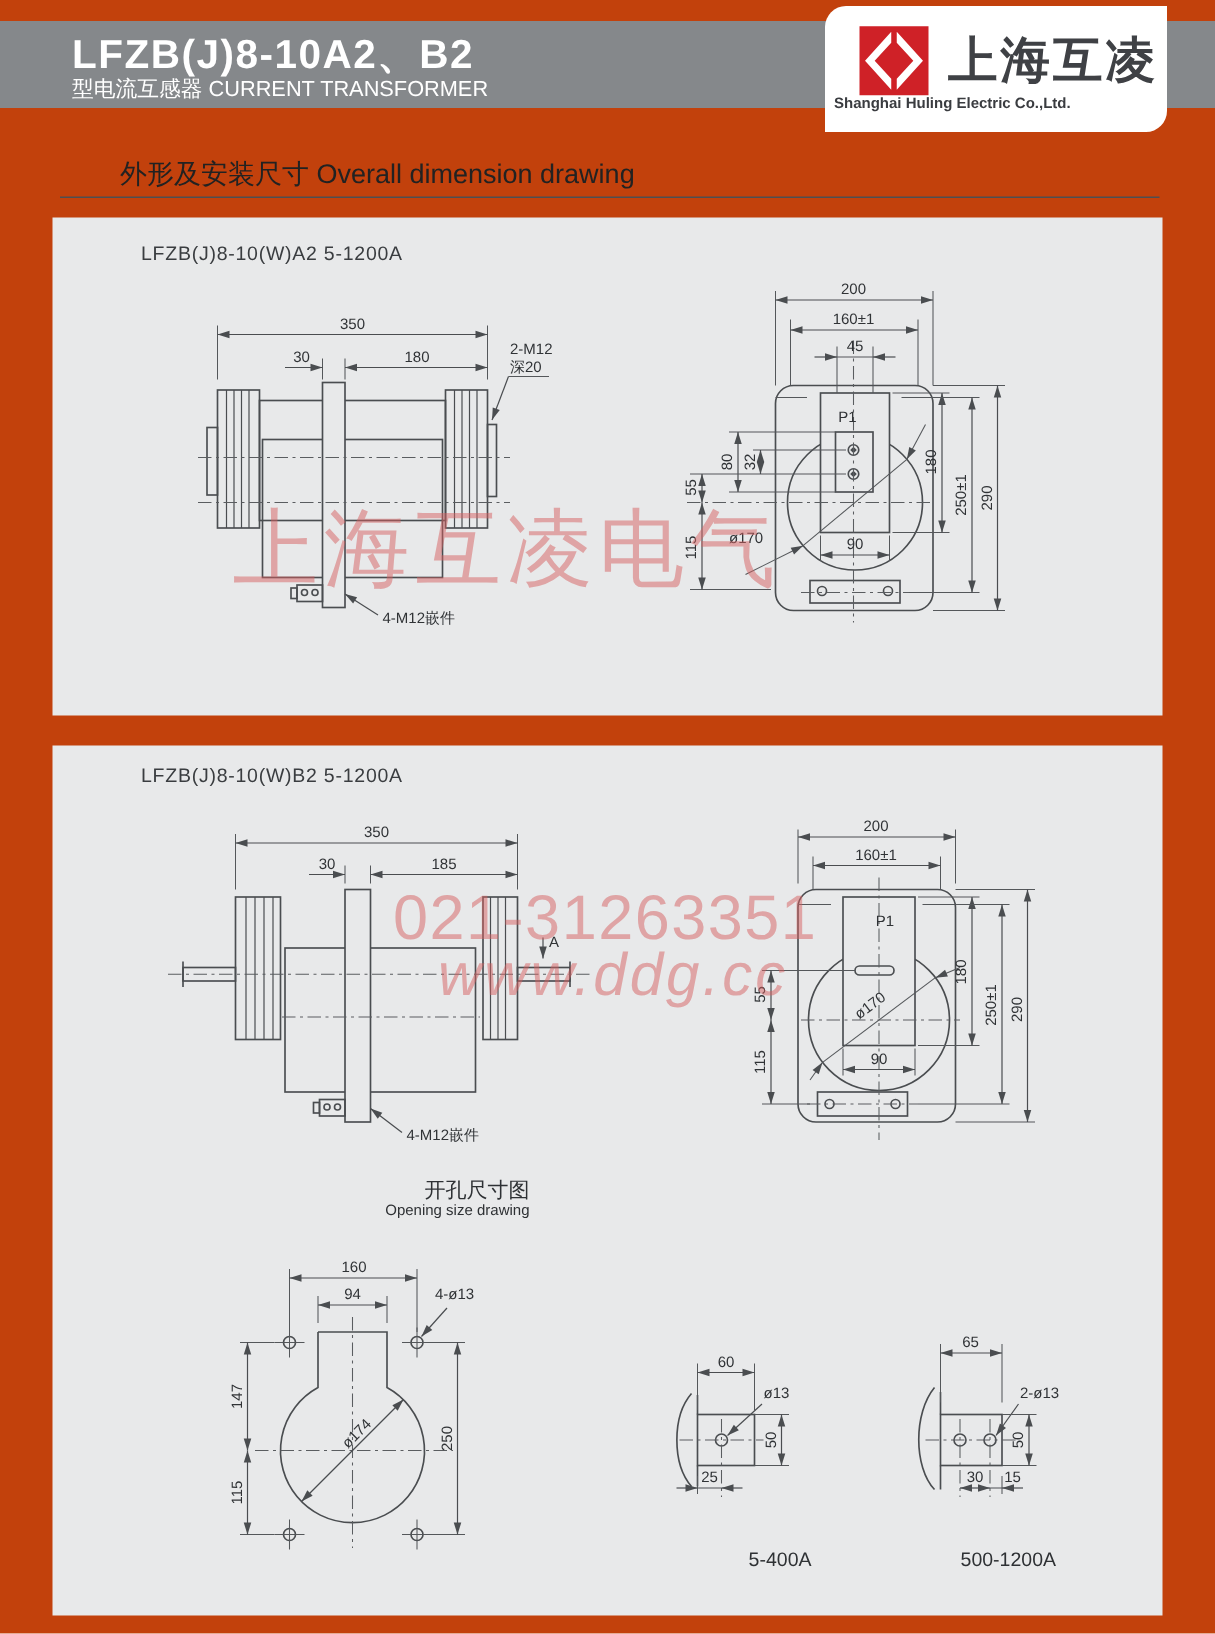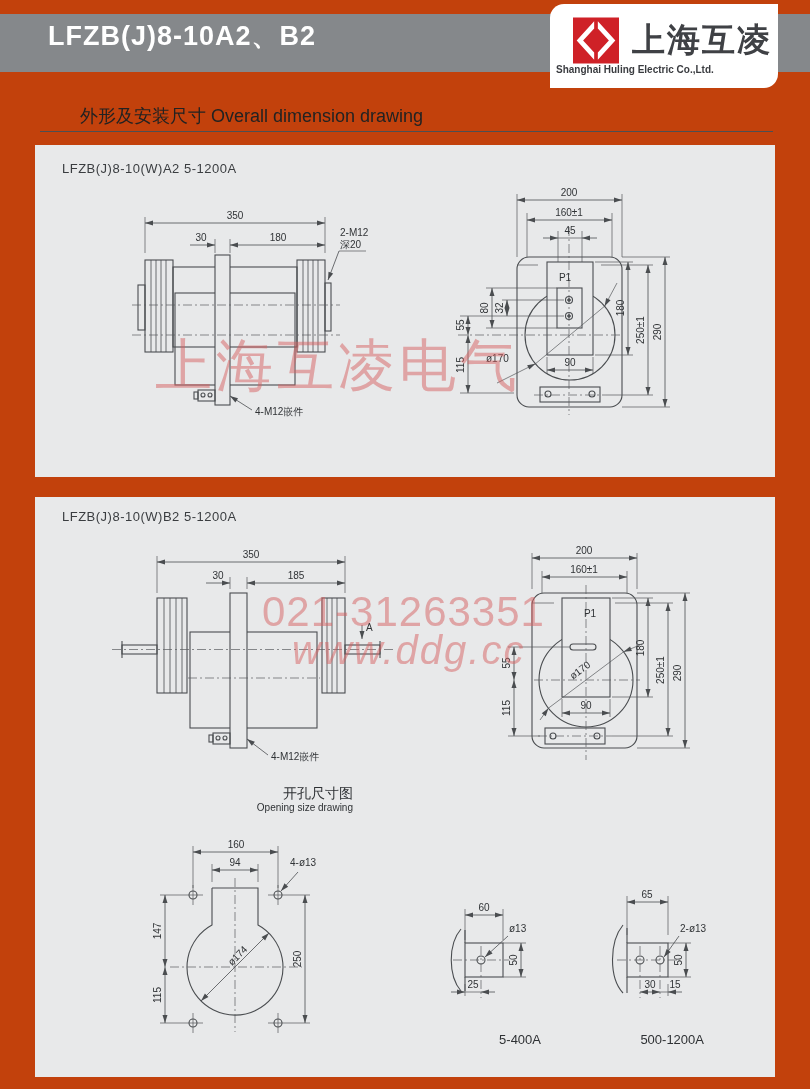--- a/index.html
+++ b/index.html
@@ -16,21 +16,21 @@
   .logo-mark{position:absolute;left:23px;top:13px;width:46px;height:47px;}
   .logo-cn{position:absolute;left:82px;top:14px;font-size:33px;font-weight:bold;color:#3f4145;letter-spacing:2px;}
   .logo-en{position:absolute;left:6px;top:60px;font-size:10px;font-weight:600;color:#3a3c40;white-space:nowrap;}
   
   .sec-title{position:absolute;left:40px;top:104px;font-size:18px;color:#222;margin-left:40px;}
   .sec-rule{position:absolute;left:40px;top:131px;width:733px;height:0;border-top:1.6px solid #4d4f52;}
   
   .panel{position:absolute;background:#e8e9ea;}
   .panel-1{left:35px;top:145px;width:740px;height:332px;}
   .panel-2{left:35px;top:497px;width:740px;height:580px;}
-  .panel-label{position:absolute;font-size:13px;color:#3a3d40;letter-spacing:.5px;white-space:nowrap;}
+  .panel-label{position:absolute;font-size:13px;color:#3a3d40;letter-spacing:.5px;white-space:nowrap;margin-left:32px;}
   .sub-title{position:absolute;text-align:right;color:#2e3134;white-space:nowrap;}
   .fig-label{position:absolute;text-align:right;font-size:13px;color:#2e3134;white-space:nowrap;}
   
   .wm{position:absolute;color:rgba(214,96,96,.5);white-space:nowrap;pointer-events:none;}
   .wm1{font-size:57px;letter-spacing:4px;}
   .wm2{font-size:42px;letter-spacing:1px;}
   .wm3{font-size:40px;letter-spacing:2px;}
   
   svg{position:absolute;overflow:visible;}
   .obj{stroke:#4a4d50;stroke-width:1.1;fill:none;}
@@ -43,20 +43,21 @@
   text.ta{text-anchor:middle;}
 </style>
 </head>
 <body>
 
 <div class="page">
 
   <div class="hdr-band"></div>
   <div class="hdr-tab"></div>
   <div class="hdr-title">LFZB(J)8-10A2、B2</div>
+  <div class="hdr-sub">型电流互感器 CURRENT TRANSFORMER</div>
 
   <div class="logo-box">
     <svg class="logo-mark" viewBox="0 0 100 100">
       <rect x="0" y="0" width="100" height="100" fill="#cf2127"></rect>
       <polygon points="46,8 8,50 46,92 46,76 22,50 46,24" fill="#fff"></polygon>
       <polygon points="54,8 92,50 54,92 54,76 78,50 54,24" fill="#fff"></polygon>
     </svg>
     <div class="logo-cn">上海互凌</div>
     <div class="logo-en">Shanghai Huling Electric Co.,Ltd.</div>
   </div>

